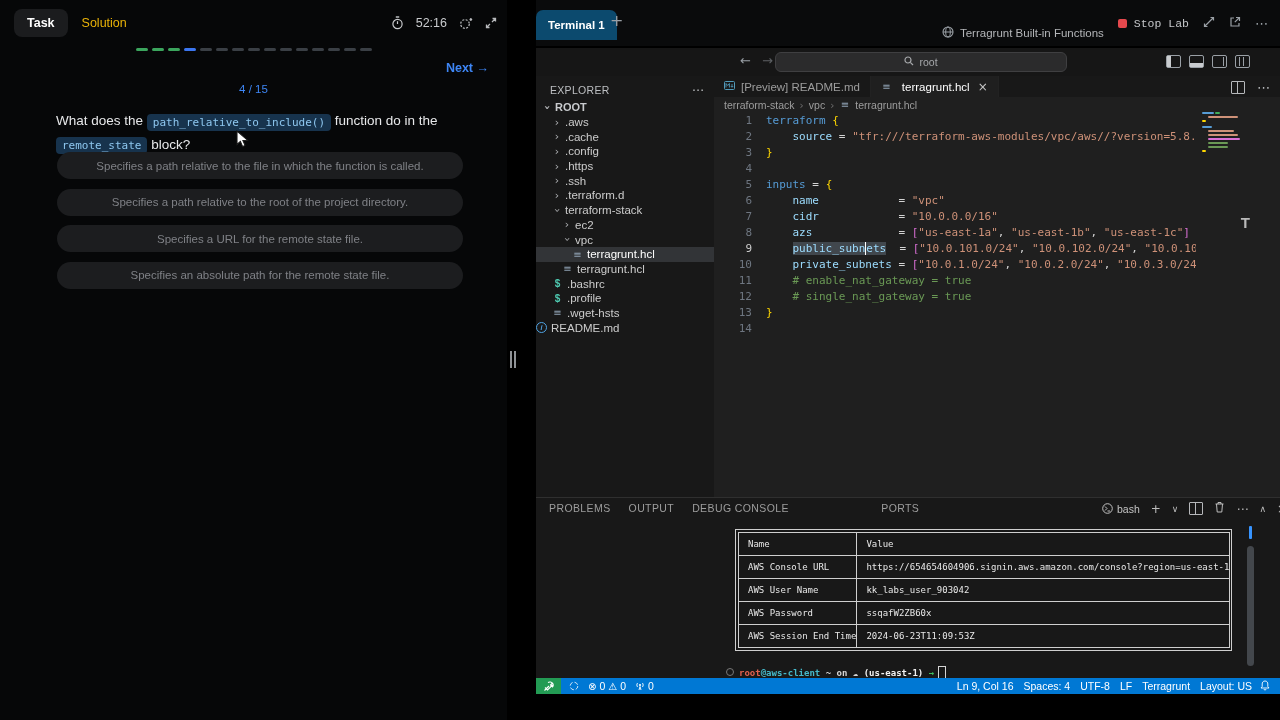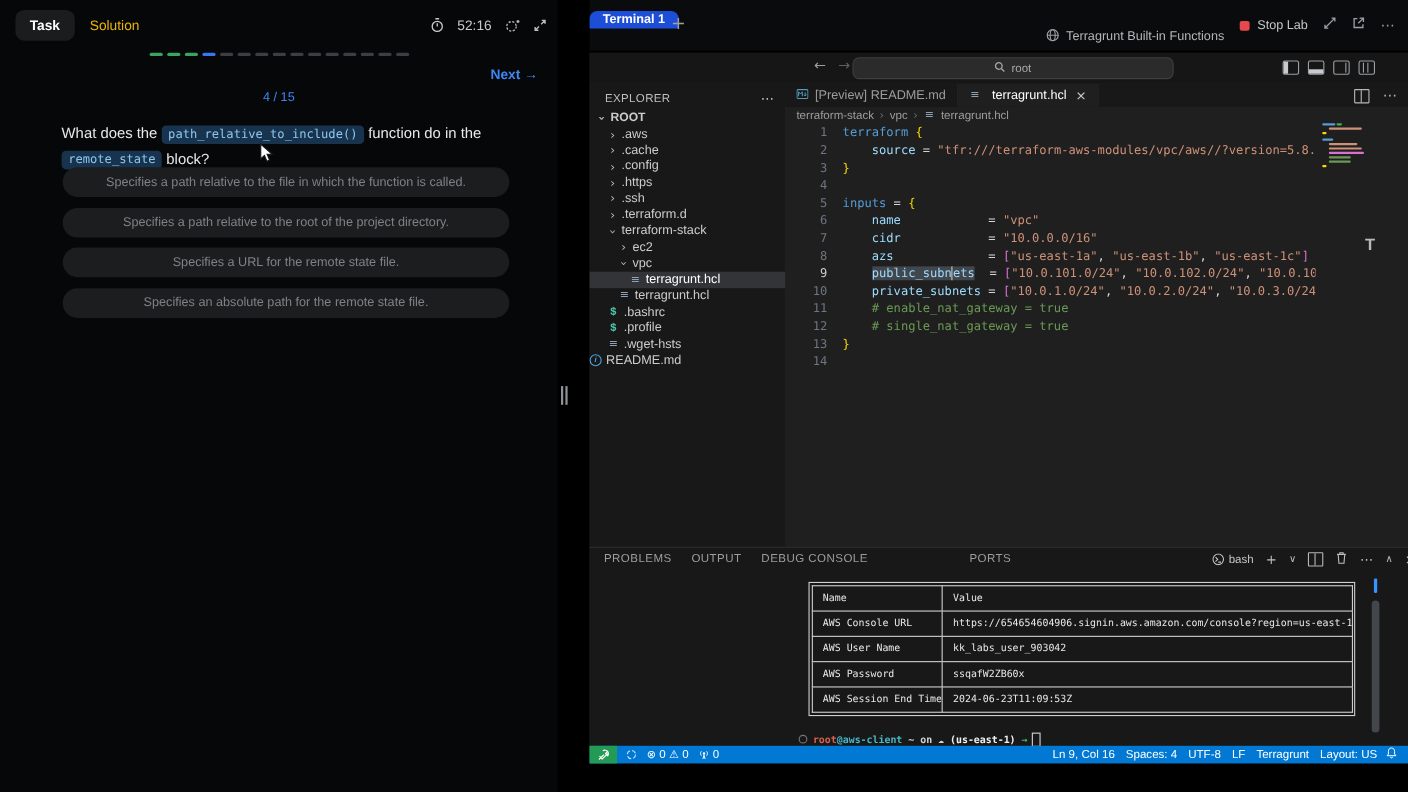--- a/index.html
+++ b/index.html
@@ -23,25 +23,25 @@
   .chip{font-family:"DejaVu Sans Mono",monospace;font-size:11px;background:#17334d;color:#8ec7ef;padding:1.5px 6px 2.5px;border-radius:4px;}
   .answers{position:absolute;top:152px;left:57px;width:406px;}
   .pill{height:27px;margin-bottom:9.5px;border-radius:14px;background:#1c1d1f;color:#7f8186;font-size:11.5px;display:flex;align-items:center;justify-content:center;text-align:center;}
   .drag-handle{position:absolute;left:510px;top:351px;display:flex;gap:2px;}
   .drag-handle i{display:block;width:2px;height:17px;background:#8f9296;}
   .mouse-cursor{position:absolute;left:236px;top:130px;}
 
   
   .vs{position:absolute;left:536px;top:0;width:744px;height:720px;}
   .lab-bar{position:absolute;left:0;top:0;width:744px;height:46px;background:#0a0b0c;}
-  .term-tab{position:absolute;left:0;top:10px;height:16px;background:#1d4ed8;border-radius:7px 7px 0 0;color:#fff;font-weight:bold;font-size:11.5px;padding:0 12px;display:flex;align-items:center;}
+  .term-tab{position:absolute;left:0;top:10px;height:30px;background:#0c4a6e;border-radius:7px 7px 0 0;color:#fff;font-weight:bold;font-size:11.5px;padding:0 12px;display:flex;align-items:center;}
   .add-tab{position:absolute;left:74px;top:11px;color:#9aa0a6;font-size:16px;}
   .lab-right{position:absolute;right:12px;top:0;height:46px;display:flex;align-items:center;gap:14px;}
   .lab-link{display:flex;align-items:center;gap:6px;color:#b4b6b9;font-size:11.5px;margin-top:20px;}
-  .stop-lab{display:flex;align-items:center;gap:7px;color:#c4c6c9;font-size:11.5px;}
+  .stop-lab{display:flex;align-items:center;gap:7px;color:#c4c6c9;font-size:11.5px;font-family:Liberation Mono, monospace;}
   .stop-sq{width:9px;height:9px;border-radius:2px;background:#e5484d;}
   .lab-ic{color:#9aa0a6;}
 
   
   .vsc{position:absolute;left:0;top:48px;width:744px;height:646px;background:#1f1f1f;}
   .title-bar{position:absolute;left:0;top:0;width:744px;height:28px;background:#161616;}
   .nav-ar{position:absolute;top:5px;font-size:13px;color:#9aa0a6;}
   .nav-back{left:204px;}
   .nav-fwd{left:226px;color:#5d6064;}
   .searchbox{position:absolute;left:239px;top:4px;width:290px;height:18px;background:#2b2b2c;border:1px solid #3f3f41;border-radius:6px;display:flex;align-items:center;justify-content:center;gap:5px;color:#a6a8ab;font-size:10.5px;}

